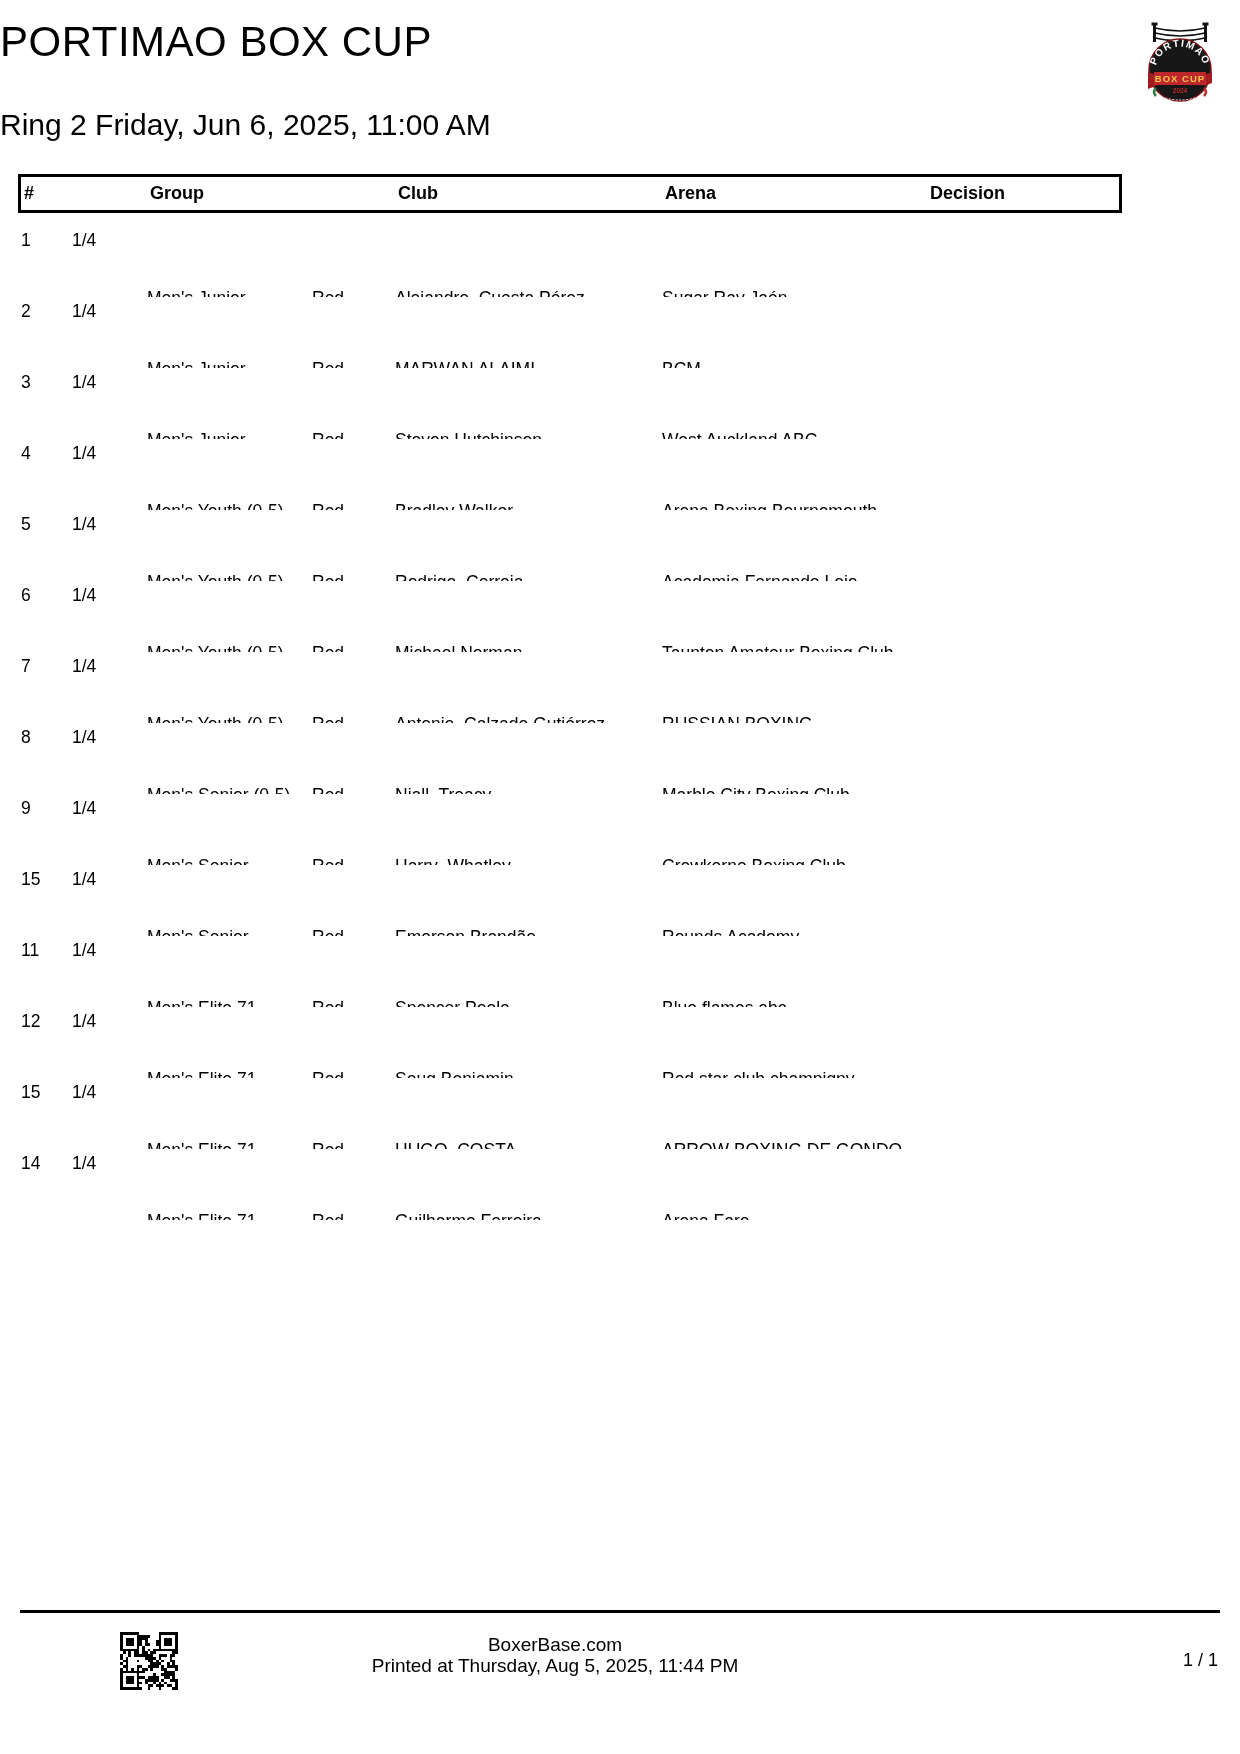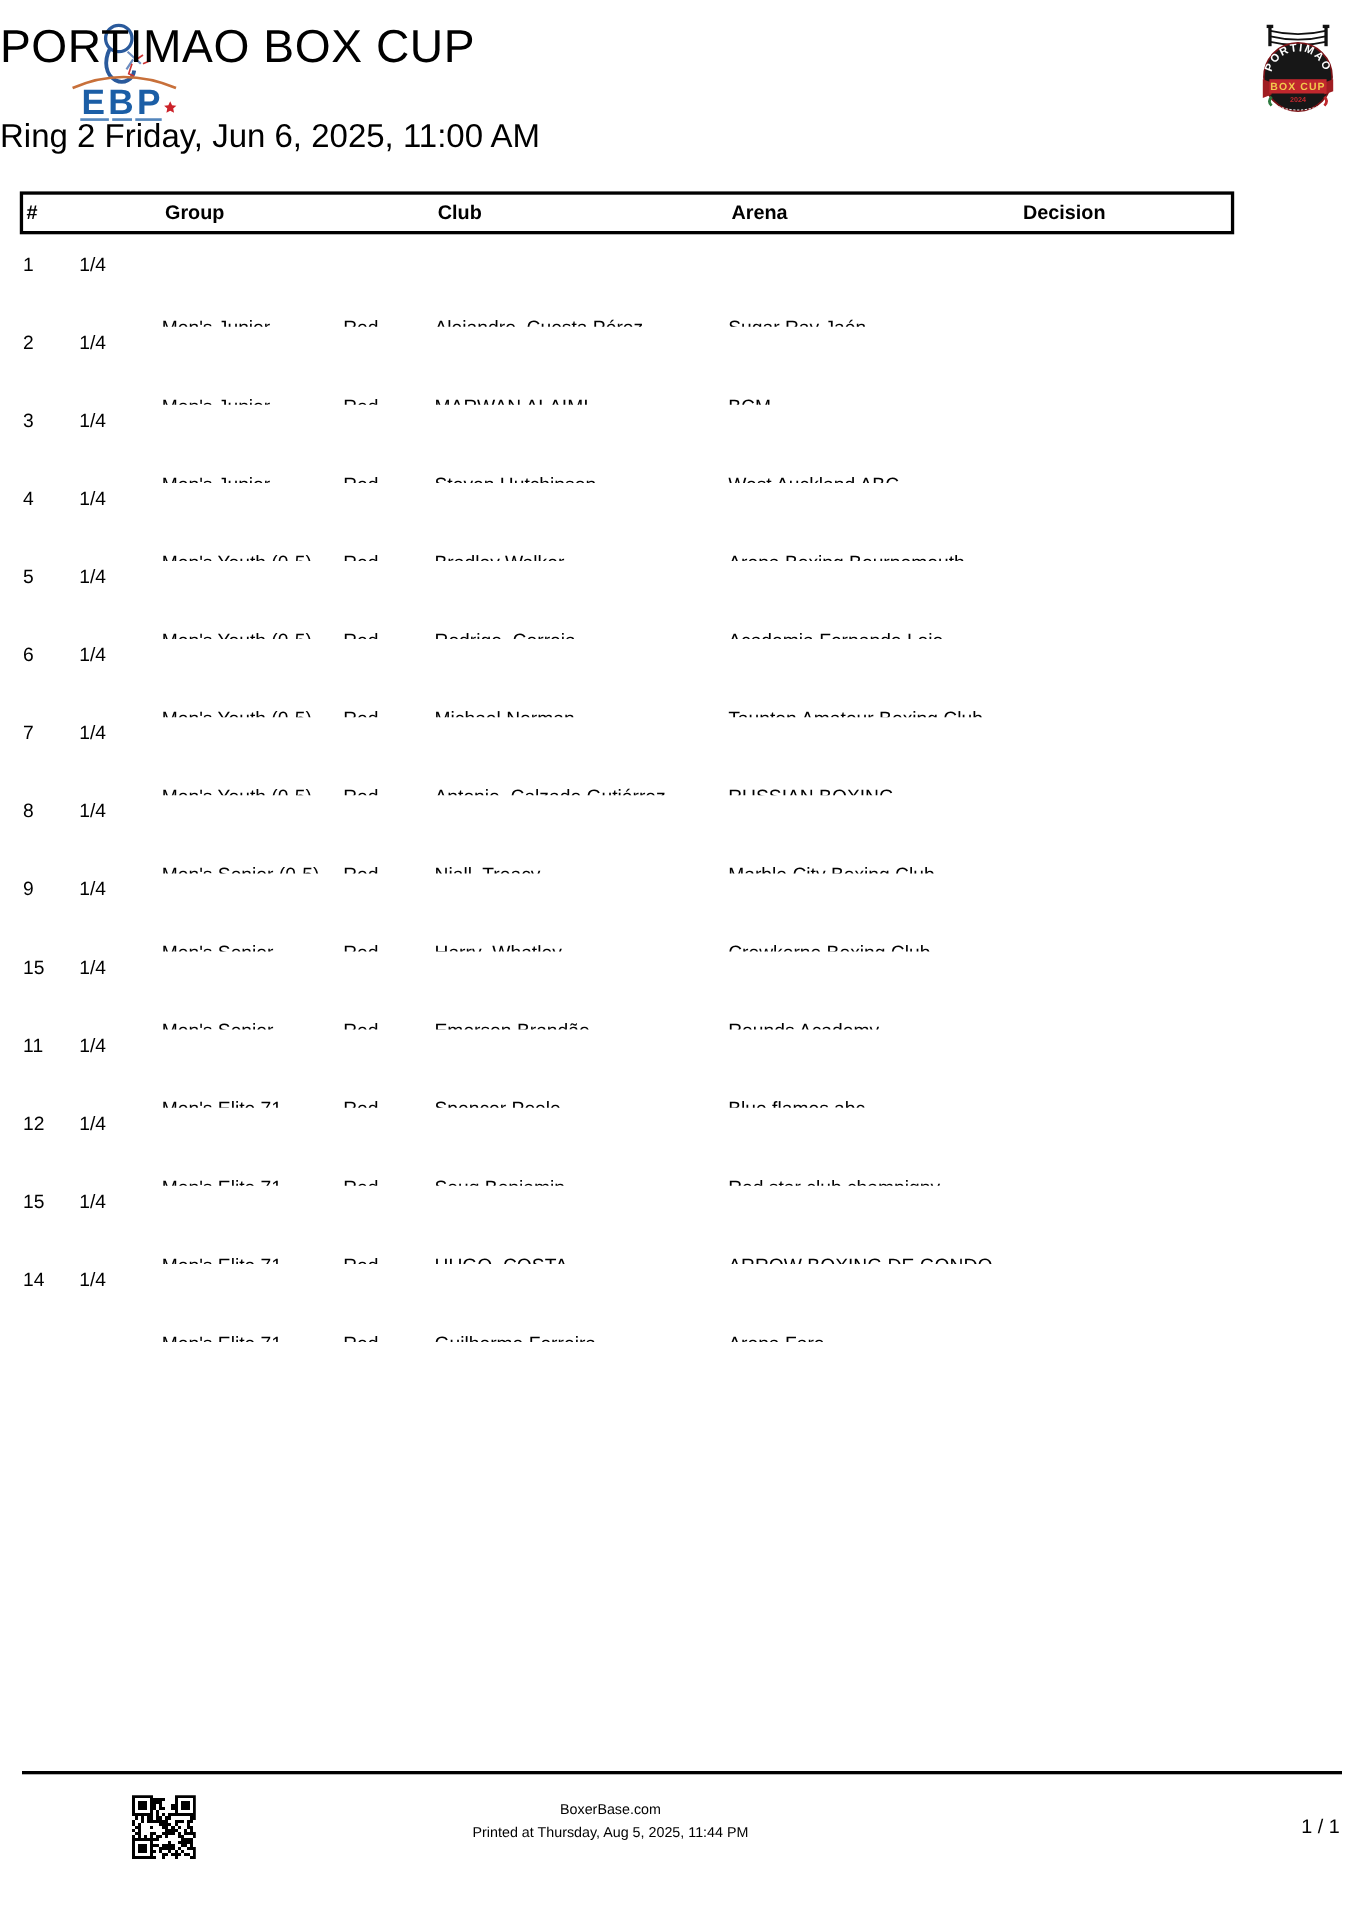--- a/index.html
+++ b/index.html
@@ -39,43 +39,28 @@
     line-height:29px;
     align-content:start;
   }
   .bout .cell { white-space:pre; overflow:hidden; }
   .bout .num { padding-left:3px; }
   .line { height:29px; white-space:pre; overflow:hidden; }
 
   
   .footer-rule { position:absolute; left:20px; top:1610px; width:1200px; height:3px; background:#000; }
   .qr { position:absolute; left:120px; top:1632px; width:58px; height:58px; }
-  .footer-center { position:absolute; left:0; top:1634px; width:1110px; text-align:center; font-size:13px; line-height:21px; }
+  .footer-center { position:absolute; left:0; top:1634px; width:1110px; text-align:center; font-size:19px; line-height:21px; }
   .page-num { position:absolute; right:22px; top:1650px; font-size:18px; }
 </style>
 </head>
 <body>
 
 <div class="page">
 
-  <div class="ebp-logo">
-    <svg viewBox="0 0 110 100" width="110" height="100">
-      <circle cx="50" cy="21" r="12" fill="none" stroke="#2a5a9c" stroke-width="3"></circle>
-      <path d="M42 30 C 36 42 38 54 47 59 C 55 63 63 58 64 50" fill="none" stroke="#2a5a9c" stroke-width="3.5"></path>
-      <path d="M58 33 L 70 44 M 63 40 L 57 49" fill="none" stroke="#6b8cc0" stroke-width="2"></path>
-      <path d="M66 40 l6 -4 M72 44 l7 -3" stroke="#c33" stroke-width="1.6" fill="none"></path>
-      <path d="M62 44 l-3 9 l5 2" fill="none" stroke="#c33" stroke-width="1.5"></path>
-      <path d="M8 66 Q 54 46 102 66" fill="none" stroke="#c8703a" stroke-width="2.4"></path>
-      <text x="16" y="90" font-family="Liberation Sans, sans-serif" font-size="32" font-weight="bold" fill="#1b5ea6" letter-spacing="3">EBP</text>
-      <path d="M96 78 l2.2 4.6 5 .6 -3.7 3.4 1 4.9 -4.5 -2.5 -4.4 2.5 1 -4.9 -3.7 -3.4 5 -.6 z" fill="#cc2229" transform="scale(0.78) translate(28,22)"></path>
-      <rect x="15" y="93.5" width="26" height="2.4" fill="#1b5ea6" opacity="0.75"></rect>
-      <rect x="44" y="93.5" width="18" height="2.4" fill="#1b5ea6" opacity="0.75"></rect>
-      <rect x="65" y="93.5" width="24" height="2.4" fill="#1b5ea6" opacity="0.75"></rect>
-    </svg>
-  </div>
 
   <div class="center-col page-title">PORTIMAO BOX CUP</div>
   <div class="center-col subtitle">Ring 2 Friday, Jun 6, 2025, 11:00 AM</div>
 
   <div class="cup-badge">
     <svg viewBox="0 0 72 86" width="72" height="86">
       <rect x="9" y="6" width="3" height="18" fill="#111"></rect>
       <rect x="60" y="6" width="3" height="18" fill="#111"></rect>
       <rect x="7.5" y="4.5" width="6" height="3" fill="#111"></rect>
       <rect x="58.5" y="4.5" width="6" height="3" fill="#111"></rect>

